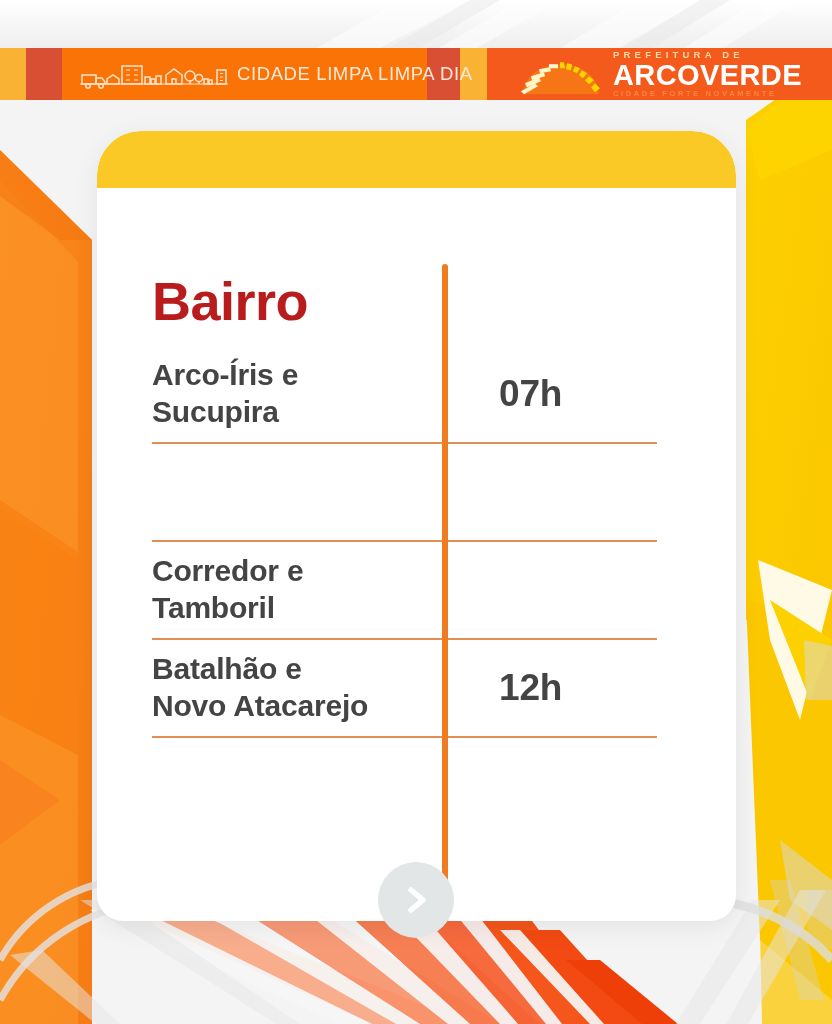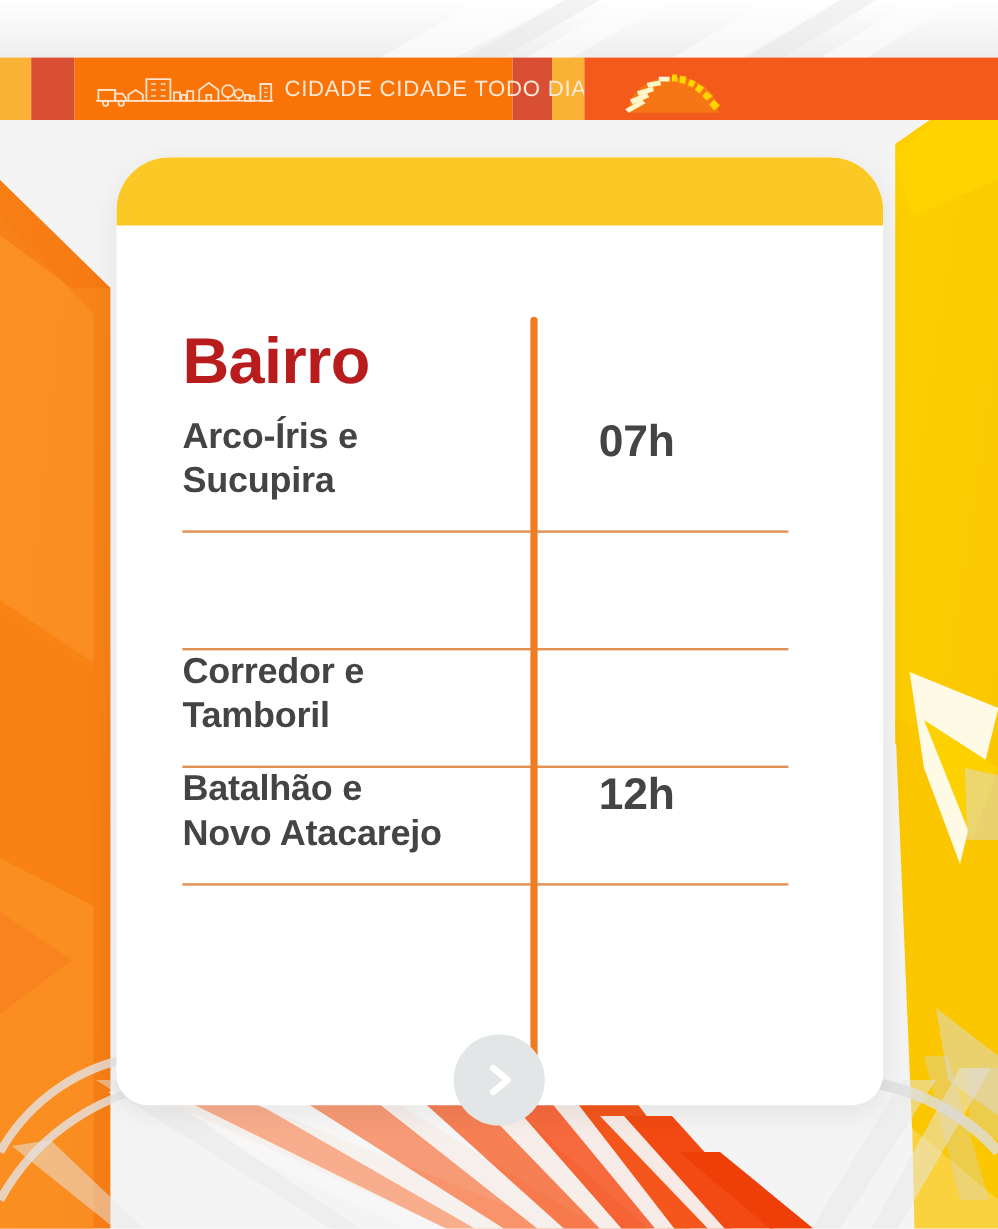--- a/index.html
+++ b/index.html
@@ -113,20 +113,21 @@
     position:absolute;
     left:345px; top:133px;
     width:6px; height:672px;
     background:#f07c22;
     border-radius:3px;
     z-index:12;
   }
   .trow {
     position:relative;
     display:flex;
+    align-items:center;
     width:100%;
   }
   .tcell-bairro {
     width:300px;
     flex:0 0 300px;
     padding-right:14px;
   }
   .tcell-horario {
     flex:1 1 auto;
     padding-left:47px;
@@ -335,21 +336,21 @@
             <path d="M129,26 L129,22 L132,22 L132,26 Z"></path>
 
             <path d="M137,26 L137,12 L146,12 L146,26 Z"></path>
             <g stroke-width="1.1">
               <path d="M140,15.5 L143,15.5 M140,19 L143,19 M140,22.5 L143,22.5"></path>
             </g>
 
             <path d="M0,26 L148,26" stroke-width="1.2"></path>
           </g>
         </svg>
-        <span class="banner-tagline">CIDADE CIDADE TODO DIA</span>
+        <span class="banner-tagline">CIDADE LIMPA LIMPA DIA</span>
       </div>
     </div>
     <div class="banner-seg seg-d"></div>
     <div class="banner-seg seg-e"></div>
     <div class="banner-seg seg-f">
       <div class="logo-block">
         <svg class="logo-sun" width="82" height="42" viewBox="0 0 82 42">
           <g fill="#ffffff">
             <polygon points="2,38 16,30 19,33 5,41"></polygon>
             <polygon points="6,30 20,24 22,28 8,34"></polygon>
@@ -360,20 +361,25 @@
           <g fill="#fdd400">
             <polygon points="41,9 45,9 46,15 41,15"></polygon>
             <polygon points="48,10 53,11 52,17 47,16"></polygon>
             <polygon points="56,13 61,15 58,20 54,18"></polygon>
             <polygon points="63,17 68,20 64,25 60,22"></polygon>
             <polygon points="70,23 75,27 70,31 66,27"></polygon>
             <polygon points="76,30 81,35 76,39 72,34"></polygon>
           </g>
           <path d="M4,41 A 38,30 0 0 1 80,41 Z" fill="#fdd400" opacity="0.22"></path>
         </svg>
+        <div class="logo-text">
+          <span class="logo-prefeitura">PREFEITURA DE</span>
+          <span class="logo-arcoverde">ARCOVERDE</span>
+          <span class="logo-slogan">CIDADE FORTE NOVAMENTE</span>
+        </div>
       </div>
     </div>
   </div>
 
   <div class="card">
     <div class="card-topbar"></div>
 
     <div class="vline"></div>
 
     <div class="table">

